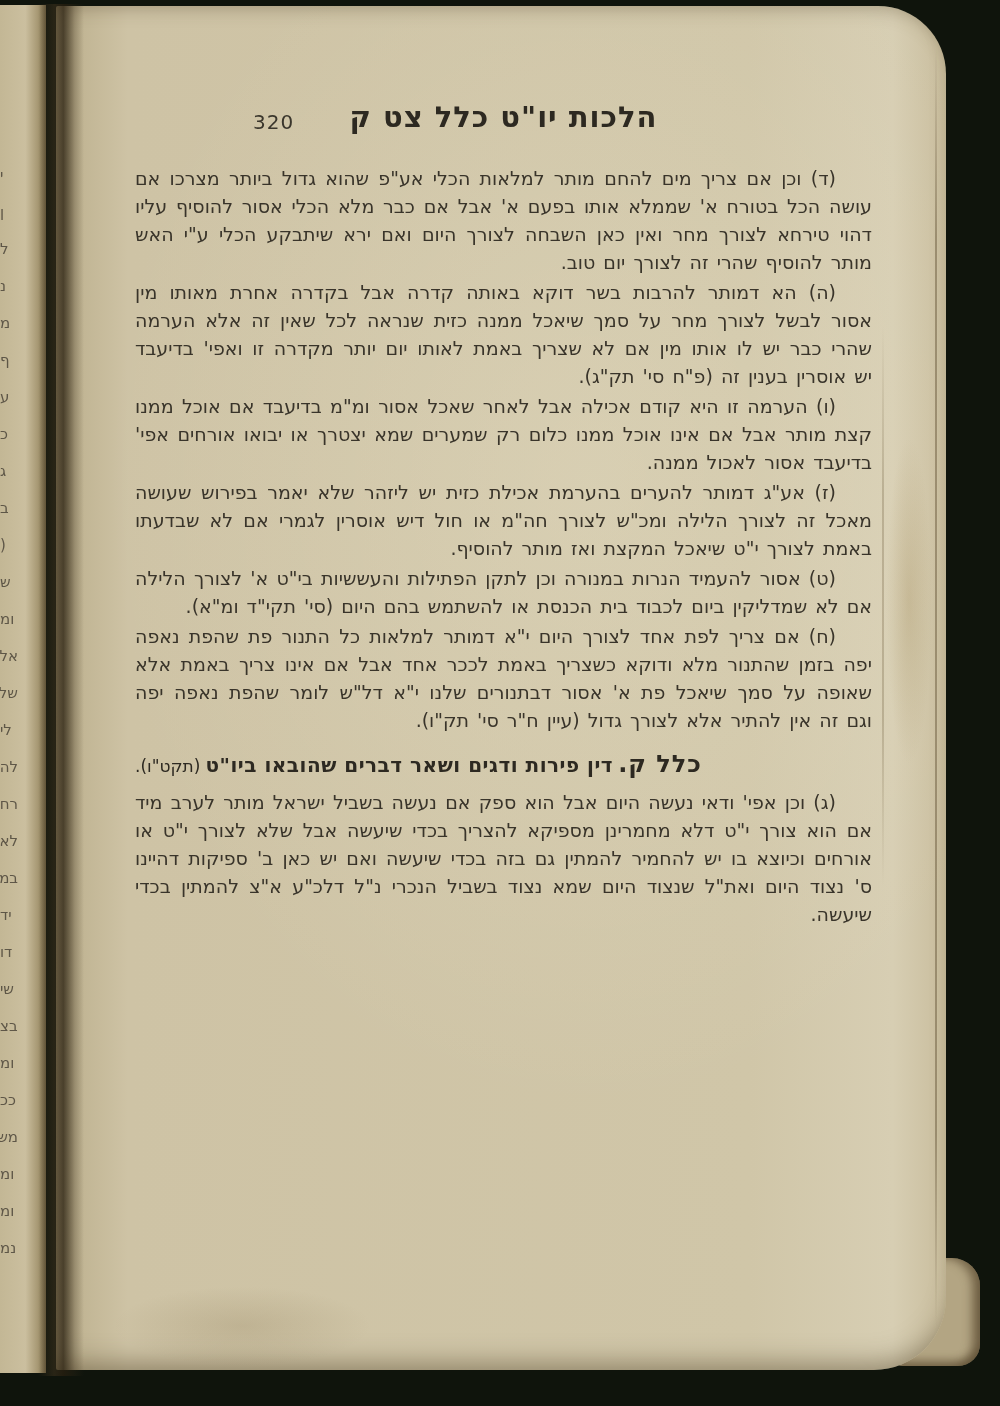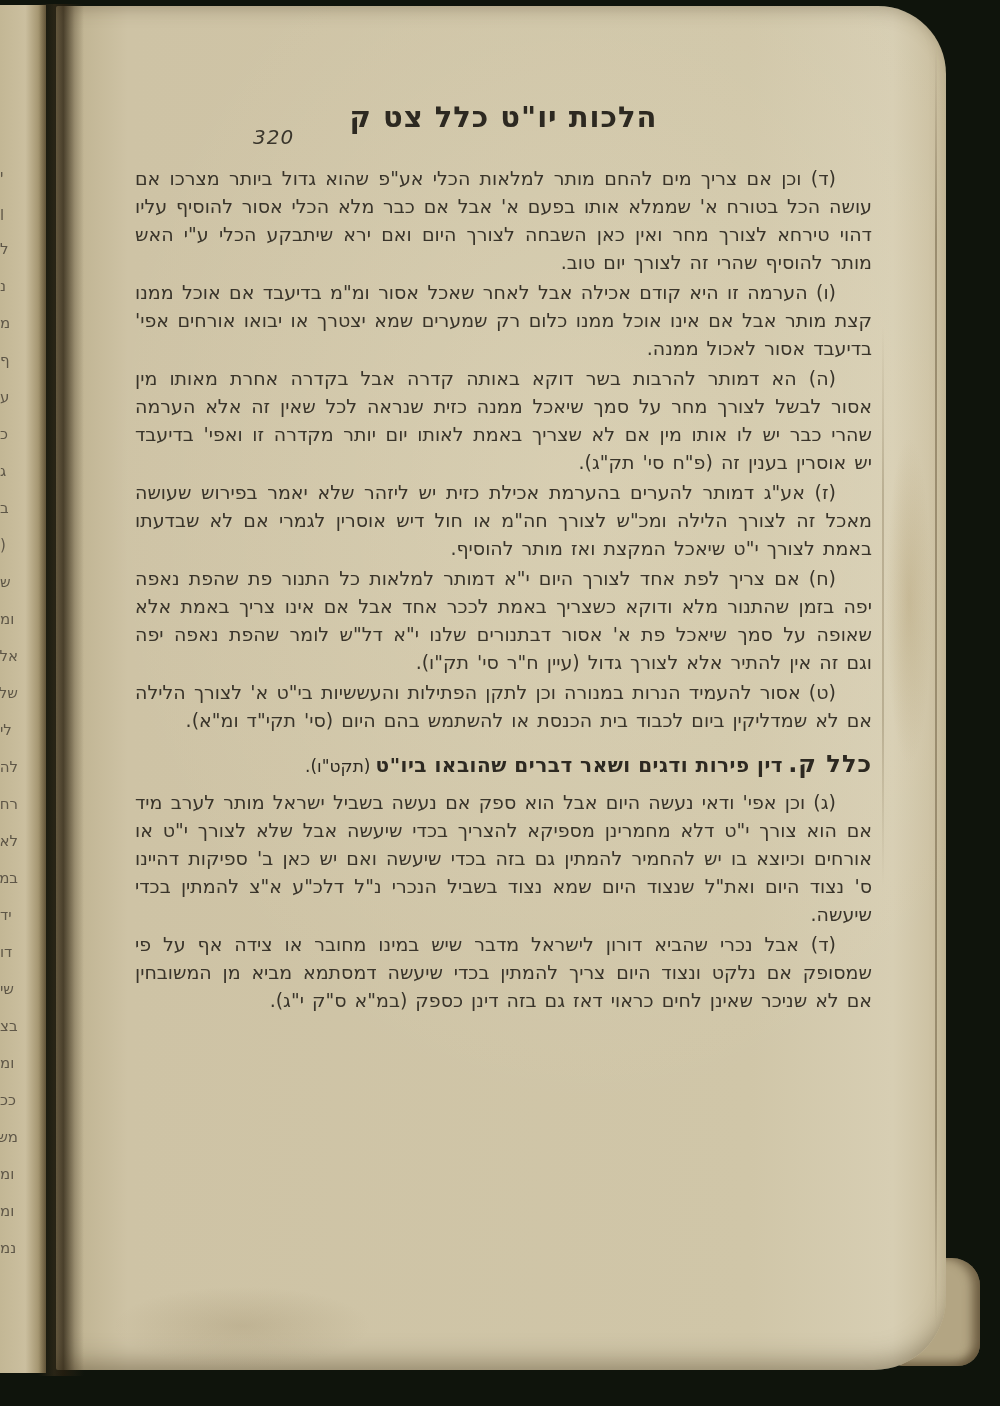--- a/index.html
+++ b/index.html
@@ -55,30 +55,30 @@
   
   .content{
     position:absolute;left:79px;top:94px;width:737px;
     direction:rtl;color:#39342a;
   }
   .running-head{position:relative;height:64px;}
   .running-title{
     text-align:center;font-size:29px;font-weight:bold;letter-spacing:1px;color:#2d2921;
   }
   .page-number{
-    position:absolute;left:118px;top:25px;font-size:20px;color:#3a362c;
-    direction:ltr;letter-spacing:1px;font-style:italic;
+    position:absolute;left:118px;top:10px;font-size:20px;color:#3a362c;
+    direction:ltr;letter-spacing:1px;
   }
   p.par{
     margin:0 0 2px 0;text-indent:36px;
     font-size:19px;line-height:28px;word-spacing:2px;
     text-align:justify;
   }
   .klal-heading{
-    margin:16px 0 10px 0;text-align:right;text-indent:0;
+    margin:16px 0 10px 0;text-align:left;text-indent:0;
     color:#2d2921;
   }
   .klal-lead{font-size:24px;font-weight:bold;letter-spacing:1px;}
   .klal-main{font-size:20px;font-weight:bold;letter-spacing:.5px;}
   .klal-ref{font-size:17px;}
   .stain1{position:absolute;right:14px;top:430px;width:46px;height:330px;z-index:4;
     background:radial-gradient(ellipse at center,rgba(171,150,104,.35),rgba(0,0,0,0) 70%);pointer-events:none;}
   .stain2{position:absolute;left:56px;top:1280px;width:260px;height:80px;z-index:4;
     background:radial-gradient(ellipse at center,rgba(120,100,62,.18),rgba(0,0,0,0) 70%);pointer-events:none;}
 </style>
@@ -126,31 +126,30 @@
   <div class="stain2"></div>
 
   <div class="content">
 
     <div class="running-head">
       <div class="running-title">הלכות יו"ט כלל צט ק</div>
       <div class="page-number">320</div>
     </div>
 
     <p class="par">(ד) וכן אם צריך מים להחם מותר למלאות הכלי אע"פ שהוא גדול ביותר מצרכו אם עושה הכל בטורח א' שממלא אותו בפעם א' אבל אם כבר מלא הכלי אסור להוסיף עליו דהוי טירחא לצורך מחר ואין כאן השבחה לצורך היום ואם ירא שיתבקע הכלי ע"י האש מותר להוסיף שהרי זה לצורך יום טוב.</p>
+    <p class="par">(ה) הא דמותר להרבות בשר דוקא באותה קדרה אבל בקדרה אחרת מאותו מין אסור לבשל לצורך מחר על סמך שיאכל ממנה כזית שנראה לכל שאין זה אלא הערמה שהרי כבר יש לו אותו מין אם לא שצריך באמת לאותו יום יותר מקדרה זו ואפי' בדיעבד יש אוסרין בענין זה (פ"ח סי' תק"ג).</p>
     <p class="par">(ו) הערמה זו היא קודם אכילה אבל לאחר שאכל אסור ומ"מ בדיעבד אם אוכל ממנו קצת מותר אבל אם אינו אוכל ממנו כלום רק שמערים שמא יצטרך או יבואו אורחים אפי' בדיעבד אסור לאכול ממנה.</p>
-    <p class="par">(ה) הא דמותר להרבות בשר דוקא באותה קדרה אבל בקדרה אחרת מאותו מין אסור לבשל לצורך מחר על סמך שיאכל ממנה כזית שנראה לכל שאין זה אלא הערמה שהרי כבר יש לו אותו מין אם לא שצריך באמת לאותו יום יותר מקדרה זו ואפי' בדיעבד יש אוסרין בענין זה (פ"ח סי' תק"ג).</p>
     <p class="par">(ז) אע"ג דמותר להערים בהערמת אכילת כזית יש ליזהר שלא יאמר בפירוש שעושה מאכל זה לצורך הלילה ומכ"ש לצורך חה"מ או חול דיש אוסרין לגמרי אם לא שבדעתו באמת לצורך י"ט שיאכל המקצת ואז מותר להוסיף.</p>
+    <p class="par">(ט) אסור להעמיד הנרות במנורה וכן לתקן הפתילות והעששיות בי"ט א' לצורך הלילה אם לא שמדליקין ביום לכבוד בית הכנסת או להשתמש בהם היום (סי' תקי"ד ומ"א).</p>
     <p class="par">(ח) אם צריך לפת אחד לצורך היום י"א דמותר למלאות כל התנור פת שהפת נאפה יפה בזמן שהתנור מלא ודוקא כשצריך באמת לככר אחד אבל אם אינו צריך באמת אלא שאופה על סמך שיאכל פת א' אסור דבתנורים שלנו י"א דל"ש לומר שהפת נאפה יפה וגם זה אין להתיר אלא לצורך גדול (עיין ח"ר סי' תק"ו).</p>
-    <p class="par">(ט) אסור להעמיד הנרות במנורה וכן לתקן הפתילות והעששיות בי"ט א' לצורך הלילה אם לא שמדליקין ביום לכבוד בית הכנסת או להשתמש בהם היום (סי' תקי"ד ומ"א).</p>
 
     <div class="klal-heading">
       <span class="klal-lead">כלל ק.</span>
       <span class="klal-main">דין פירות ודגים ושאר דברים שהובאו ביו"ט</span>
       <span class="klal-ref">(תקט"ו).</span>
     </div>
 
     <p class="par">(ג) וכן אפי' ודאי נעשה היום אבל הוא ספק אם נעשה בשביל ישראל מותר לערב מיד אם הוא צורך י"ט דלא מחמרינן מספיקא להצריך בכדי שיעשה אבל שלא לצורך י"ט או אורחים וכיוצא בו יש להחמיר להמתין גם בזה בכדי שיעשה ואם יש כאן ב' ספיקות דהיינו ס' נצוד היום ואת"ל שנצוד היום שמא נצוד בשביל הנכרי נ"ל דלכ"ע א"צ להמתין בכדי שיעשה.</p>
-    <p class="par">(ד) אבל נכרי שהביא דורון לישראל מדבר שיש במינו מחובר או צידה אף על פי שמסופק אם נלקט ונצוד היום צריך להמתין בכדי שיעשה דמסתמא מביא מן המשובחין אם לא שניכר שאינן לחים כראוי דאז גם בזה דינן כספק (במ"א ס"ק י"ג).</p>
 
   </div>
 </div>
 
 <div class="gutter-shadow"></div>
 
 </body></html>

